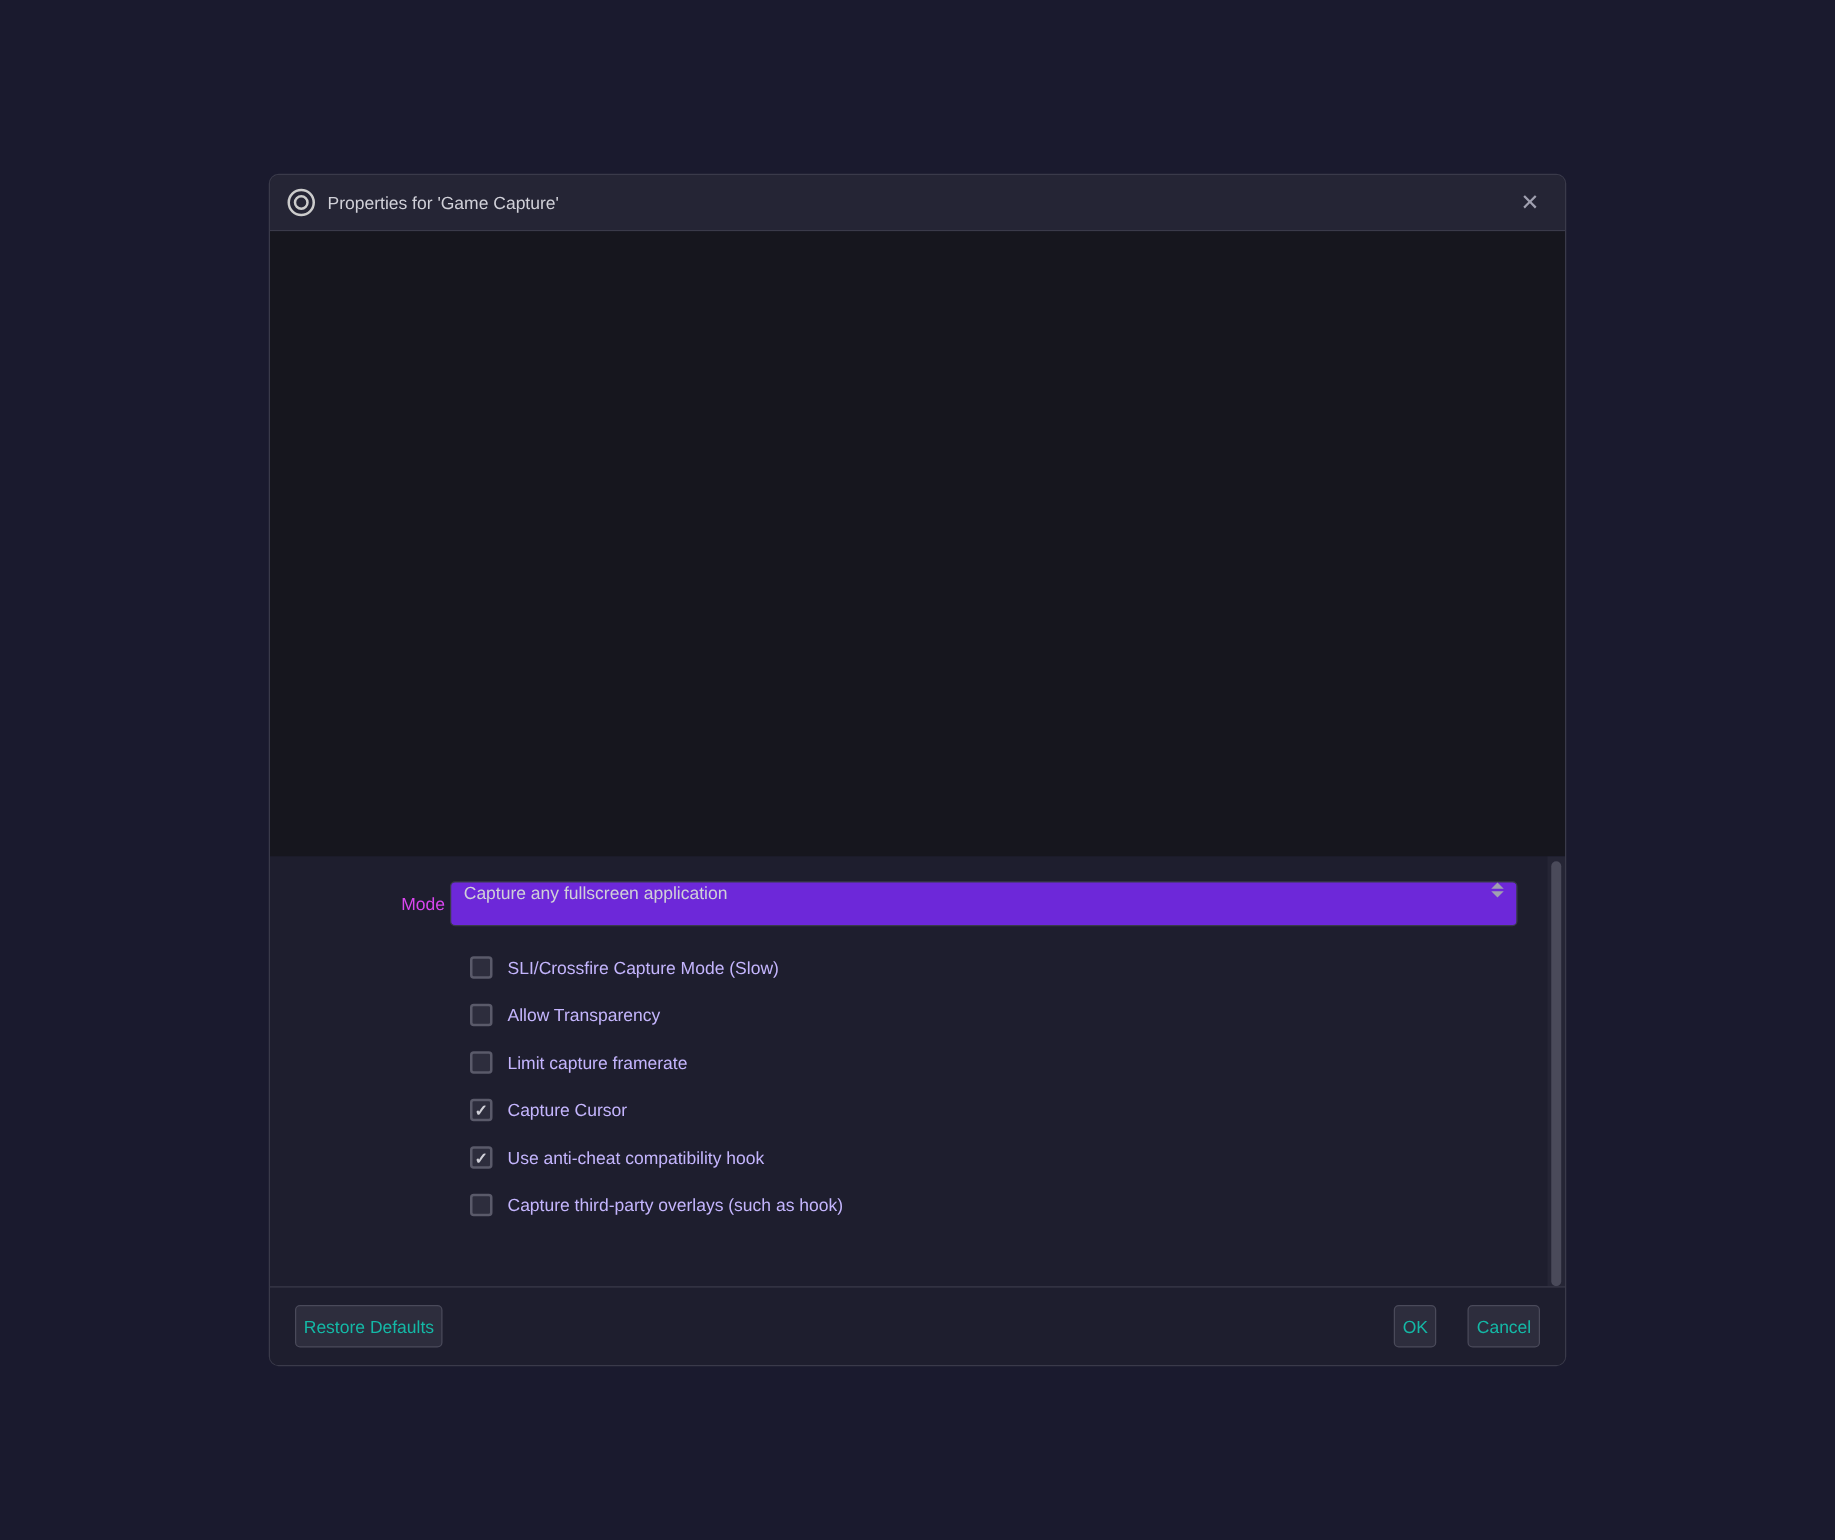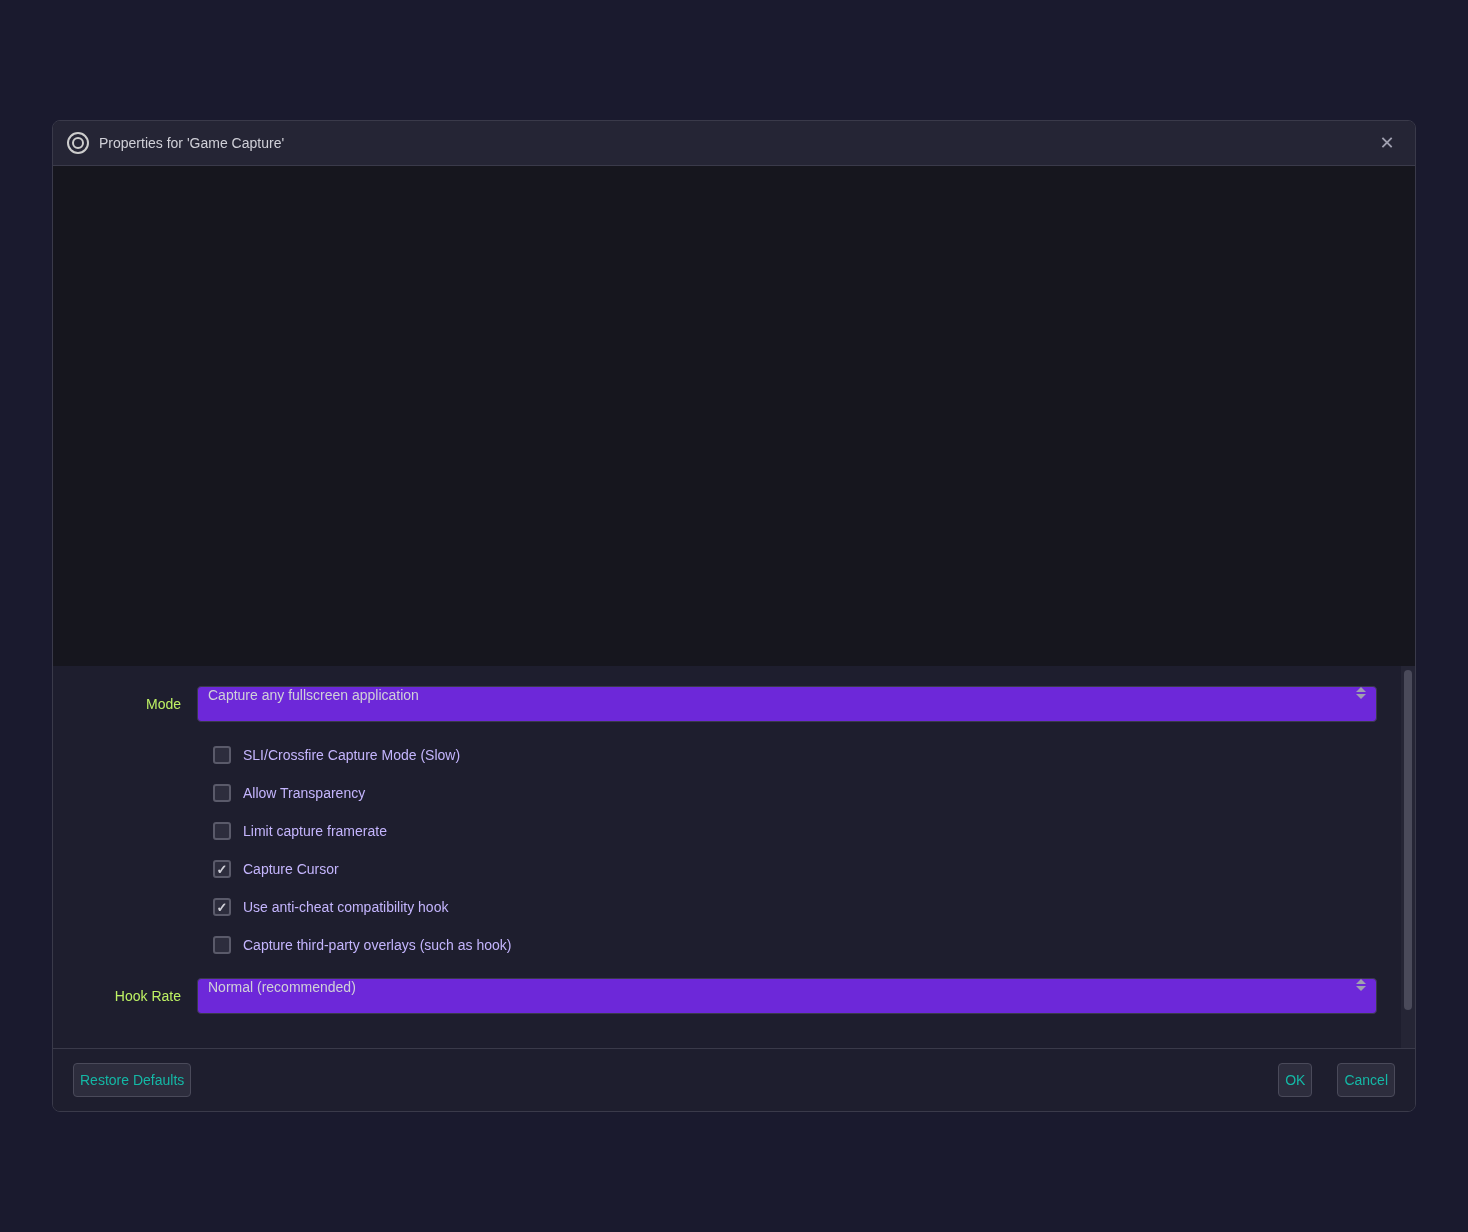--- a/index.html
+++ b/index.html
@@ -11,21 +11,21 @@
     body {
       background: #1a1a2e;
       display: flex;
       justify-content: center;
       align-items: center;
       min-height: 100vh;
       font-family: "Segoe UI", Arial, sans-serif;
     }
 
     .dialog {
-      width: 1364px;
+      width: 1038px;
       background: #1e1e2e;
       border: 1px solid #3a3a4a;
       border-radius: 8px;
       overflow: hidden;
       display: flex;
       flex-direction: column;
     }
 
     .title-bar {
       background: #252535;
@@ -111,23 +111,23 @@
 
     .form-row {
       display: flex;
       align-items: center;
       margin-bottom: 14px;
     }
 
     .form-label {
       width: 120px;
       text-align: right;
-      color: #bef264;
-      font-size: 14px;
-      padding-right: 16px;
+      color: #d946ef;
+      font-size: 14px;
+      padding-right: 4px;
       flex-shrink: 0;
     }
 
     .select-wrapper {
       flex: 1;
       display: flex;
       background: #6d28d9;
       border: 1px solid #3a3a4a;
       border-radius: 4px;
       height: 36px;
@@ -293,30 +293,20 @@
         </div>
 
         <div class="checkbox-row">
           <div class="checkbox">
           </div>
           <span class="checkbox-label">Capture third-party overlays (such as hook)</span>
         </div>
 
       </div>
 
-      <div class="form-row" style="margin-top: 14px;">
-        <span class="form-label">Hook Rate</span>
-        <div class="select-wrapper">
-          <span class="select-value">Normal (recommended)</span>
-          <div class="select-arrows">
-            <div class="arrow-up"></div>
-            <div class="arrow-down"></div>
-          </div>
-        </div>
-      </div>
 
     </div>
 
     <div class="scrollbar">
       <div class="scrollbar-thumb"></div>
     </div>
   </div>
 
   <div class="footer">
     <button class="btn">Restore Defaults</button>

